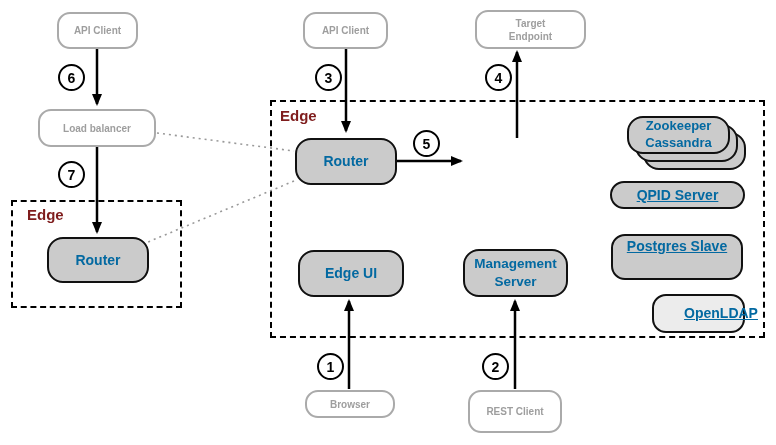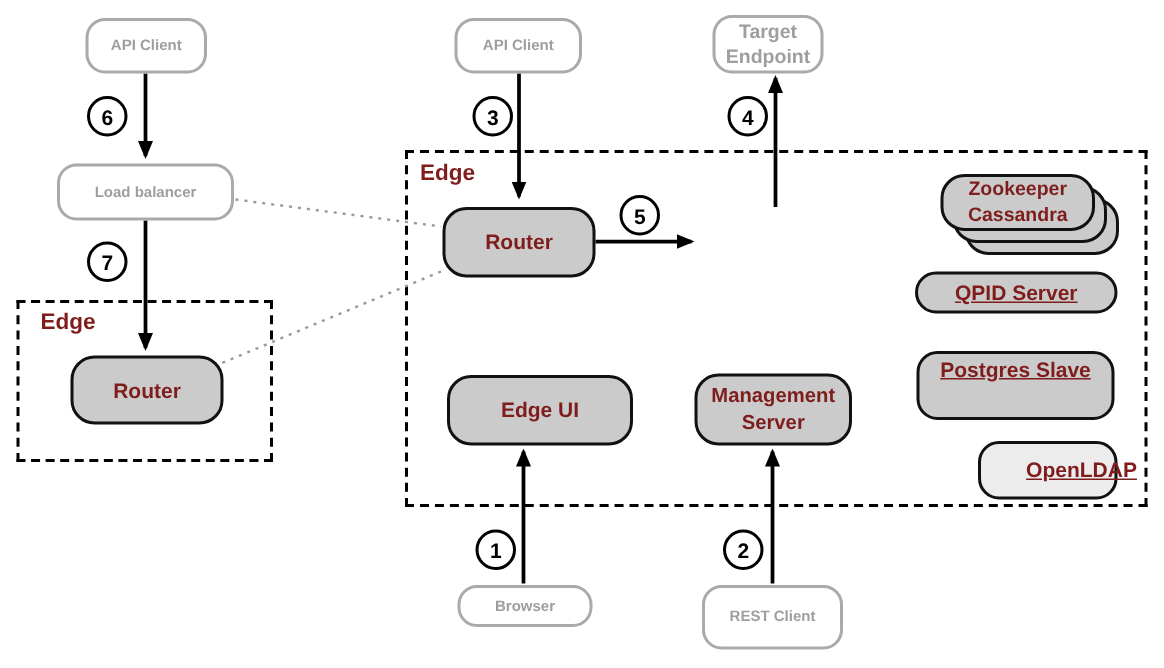--- a/index.html
+++ b/index.html
@@ -13,21 +13,21 @@
     position:absolute;border:2px dashed #000;background:transparent;box-sizing:border-box;
   }
   .group .group-label{
     position:absolute;font-weight:bold;font-size:15px;color:#7f1d1d;line-height:1;
   }
   .node{
     position:absolute;box-sizing:border-box;display:flex;flex-direction:column;
     align-items:center;justify-content:center;text-align:center;font-weight:bold;
     line-height:1.3;
   }
-  .node.filled{background:#cbcbcb;border:2px solid #111;color:#7f1d1d;border-radius:16px;font-size:14px;text-align:center;}
+  .node.filled{background:#cbcbcb;border:2px solid #111;color:#0369a1;border-radius:16px;font-size:14px;text-align:center;}
   .node.outline{background:#fff;border:2px solid #aaa;color:#9e9e9e;border-radius:13px;font-size:10px;}
   .node.small-r{border-radius:14px;text-decoration:underline;}
   .node.light{background:#ececec;}
   .stack-layer{
     position:absolute;box-sizing:border-box;background:#cbcbcb;border:2px solid #111;border-radius:16px;
   }
   .step{
     position:absolute;width:27px;height:27px;box-sizing:border-box;border:2px solid #000;
     border-radius:50%;background:#fff;color:#000;font-weight:bold;font-size:14px;
     display:flex;align-items:center;justify-content:center;line-height:1;
@@ -71,21 +71,21 @@
   </div>
 
   <div class="node outline" style="left:38px;top:109px;width:118px;height:38px;">
     <span>Load balancer</span>
   </div>
 
   <div class="node outline" style="left:303px;top:12px;width:85px;height:37px;">
     <span>API Client</span>
   </div>
 
-  <div class="node outline" style="left:475px;top:10px;width:74px;height:39px;font-size:13px;">
+  <div class="node outline" style="left:475px;top:10px;width:111px;height:39px;font-size:10px;">
     <span>Target</span>
     <span>Endpoint</span>
   </div>
 
   <div class="node outline" style="left:305px;top:390px;width:90px;height:28px;">
     <span>Browser</span>
   </div>
 
   <div class="node outline" style="left:468px;top:390px;width:94px;height:43px;">
     <span>REST Client</span>
@@ -93,21 +93,21 @@
 
   <div class="node filled" style="left:47px;top:237px;width:102px;height:46px;">
     <span>Router</span>
   </div>
 
   <div class="node filled" style="left:295px;top:138px;width:102px;height:47px;">
     <span>Router</span>
   </div>
 
 
-  <div class="node filled" style="left:298px;top:250px;width:124px;height:47px;">
+  <div class="node filled" style="left:298px;top:250px;width:106px;height:47px;">
     <span>Edge UI</span>
   </div>
 
   <div class="node filled" style="left:463px;top:249px;width:105px;height:48px;font-size:13.5px;">
     <span>Management</span>
     <span>Server</span>
   </div>
 
   <div class="stack-layer" style="left:643px;top:132px;width:103px;height:38px;"></div>
   <div class="stack-layer" style="left:635px;top:124px;width:103px;height:38px;"></div>

